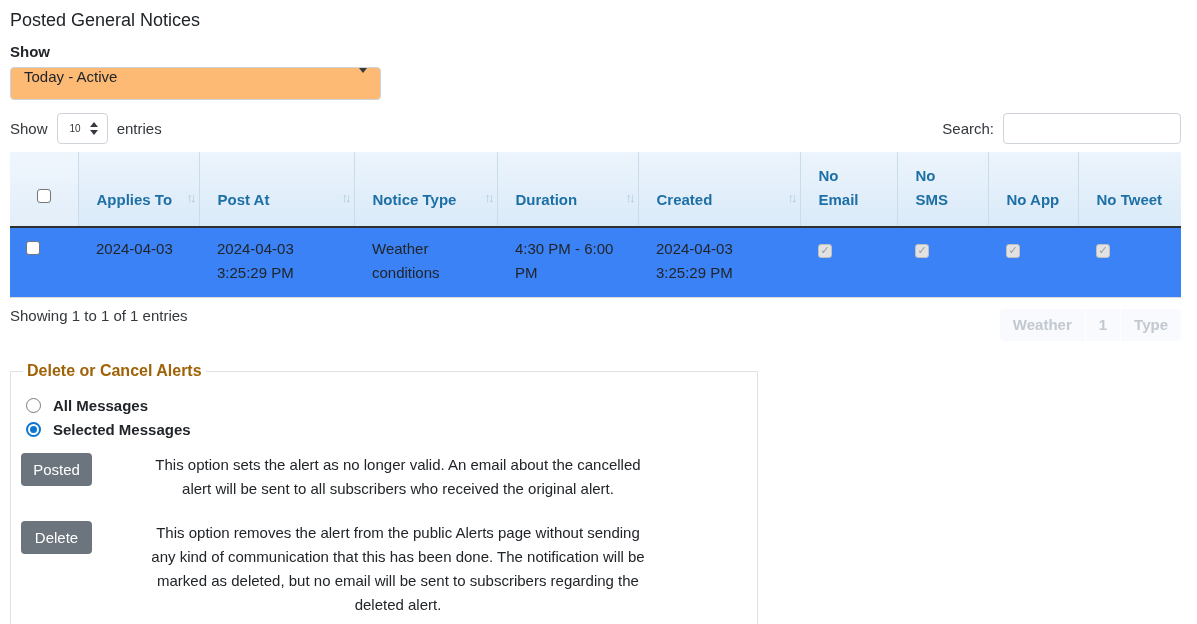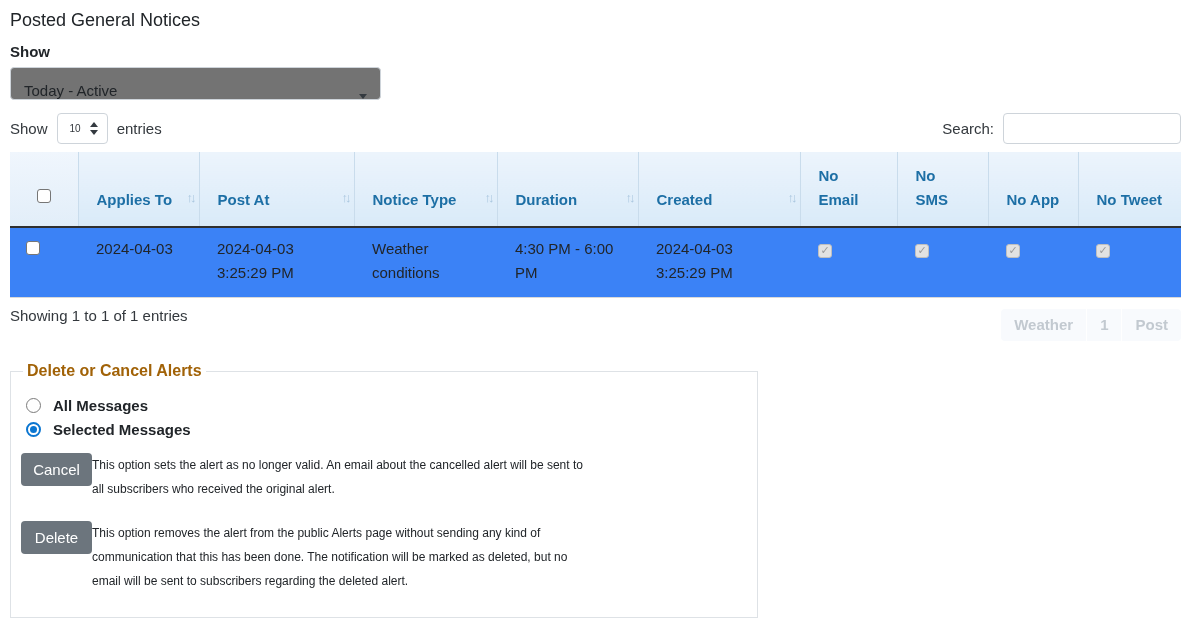--- a/index.html
+++ b/index.html
@@ -9,22 +9,22 @@
     font-family:"Liberation Sans", sans-serif;
     color:#212529; font-size:15px;
   }
   .page { padding:6px 16px 0 10px; }
 
   h1.page-title { font-size:18px; font-weight:400; margin:4px 0 12px 0; }
 
   .filter-label { font-weight:700; font-size:15px; margin:0 0 7px 0; }
   .filter-select {
     width:371px; height:33px; border:1px solid #ced4da; border-radius:4px;
-    display:flex; align-items:flex-end; justify-content:space-between;
-    padding:0 13px; font-size:15px; background:#737373; cursor:default;
+    display:flex; align-items:flex-start; justify-content:space-between;
+    padding:0 13px; font-size:15px; background:#fdba74; cursor:default;
     margin-bottom:13px;
   }
   .caret-down {
     width:0; height:0; border-left:4.5px solid transparent;
     border-right:4.5px solid transparent; border-top:5.5px solid #343a40;
   }
 
   .controls-row {
     display:flex; justify-content:space-between; align-items:center;
     margin-bottom:8px; font-size:15px; color:#33383d;
@@ -112,21 +112,21 @@
   .radio.on::after {
     content:""; position:absolute; inset:2px; border-radius:50%;
     background:#0b76d1;
   }
   .action-row { display:flex; align-items:flex-start; margin:15px 0 20px 0; }
   .action-btn {
     background:#6c757d; color:#fff; border:none; border-radius:4px;
     font-size:15px; font-family:"Liberation Sans", sans-serif;
     padding:8px 0; width:71px; text-align:center; cursor:pointer;
   }
-  .action-desc { width:494px; line-height:24px; font-size:12px; }
+  .action-desc { margin-left:59px; width:494px; line-height:24px; font-size:15px;text-align:center; }
 </style>
 </head>
 <body>
 
 <div class="page">
 
   <h1 class="page-title">Posted General Notices</h1>
 
   <div class="filter-label">Show</div>
 
@@ -241,38 +241,38 @@
         </td>
       </tr>
     </tbody>
   </table>
 
   <div class="info-row">
     <div>Showing 1 to 1 of 1 entries</div>
     <div class="pagination">
       <span class="page-btn">Weather</span>
       <span class="page-btn">1</span>
-      <span class="page-btn">Post</span>
+      <span class="page-btn">Type</span>
     </div>
   </div>
 
   <fieldset class="delete-panel">
     <legend>Delete or Cancel Alerts</legend>
 
     <div class="radio-row">
       <span class="radio"></span>
       <span>All Messages</span>
     </div>
     <div class="radio-row">
       <span class="radio on"></span>
       <span>Selected Messages</span>
     </div>
 
     <div class="action-row">
-      <button class="action-btn">Cancel</button>
+      <button class="action-btn">Posted</button>
       <div class="action-desc">This option sets the alert as no longer valid. An email about the cancelled alert will be sent to all subscribers who received the original alert.</div>
     </div>
 
     <div class="action-row">
       <button class="action-btn">Delete</button>
       <div class="action-desc">This option removes the alert from the public Alerts page without sending any kind of communication that this has been done. The notification will be marked as deleted, but no email will be sent to subscribers regarding the deleted alert.</div>
     </div>
   </fieldset>
 
 </div>

